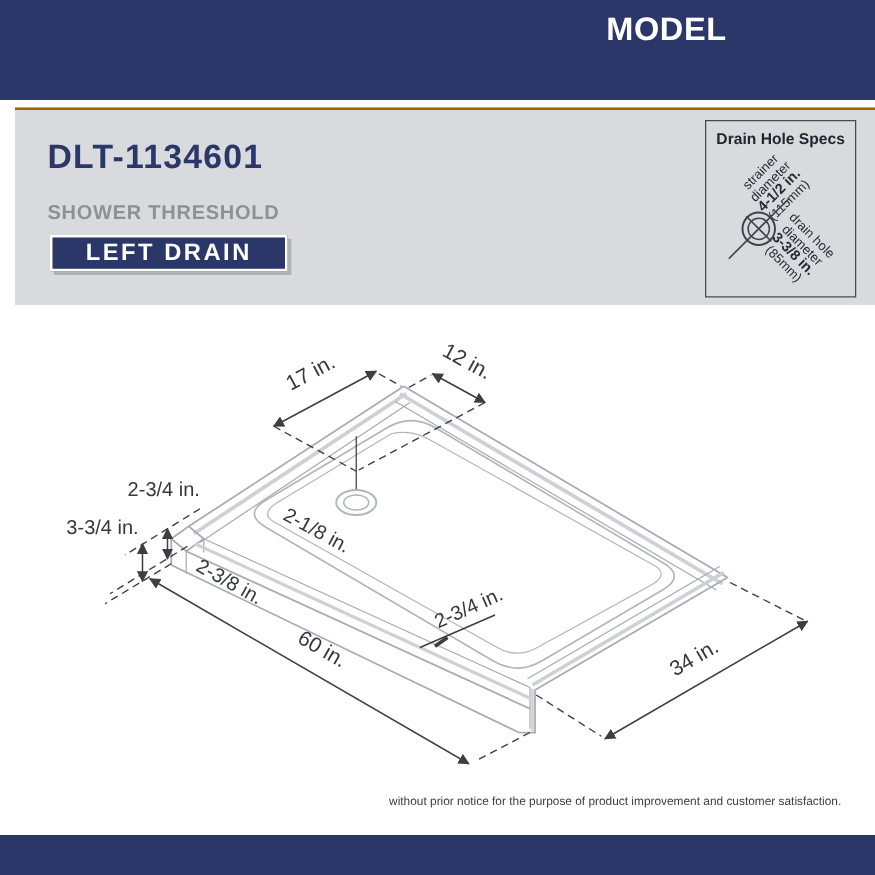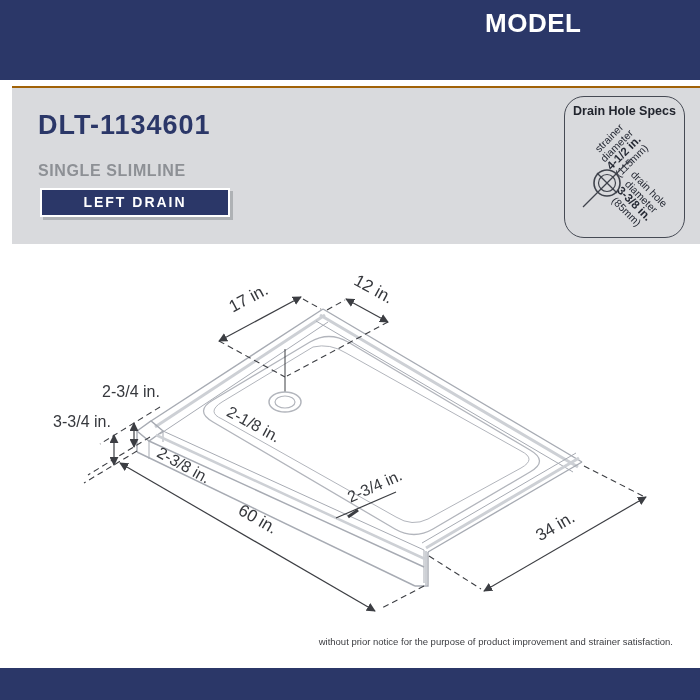--- a/index.html
+++ b/index.html
@@ -13,25 +13,25 @@
   .panel{position:absolute;left:12px;top:86px;width:700px;height:156px;background:#d9dadd;
         border-top:2px solid #a16207;}
   .model-number{position:absolute;left:26px;top:22px;color:#2b3768;font-weight:bold;
         font-size:27px;letter-spacing:1px;}
   .model-name{position:absolute;left:26px;top:53px;color:#2b3768;font-weight:bold;
         font-size:16px;letter-spacing:0.4px;}
   .model-threshold{position:absolute;left:26px;top:74px;color:#8d9095;font-weight:bold;
         font-size:16px;letter-spacing:0.6px;}
   .drain-badge{position:absolute;left:28px;top:100px;width:186px;height:25px;background:#2b3768;
         border:2px solid #ffffff;box-shadow:3px 3px 0 rgba(125,128,134,0.45);
-        color:#ffffff;font-weight:bold;font-size:14px;letter-spacing:2px;
+        color:#ffffff;font-weight:bold;font-size:19px;letter-spacing:2px;
         text-align:center;line-height:25px;}
   
   .specs-box{position:absolute;left:552px;top:8px;width:119px;height:140px;
-        border:1.5px solid #464a54;border-radius:20px;}
+        border:1.5px solid #464a54;border-radius:0;}
   .specs-title{position:absolute;left:0;top:7px;width:100%;text-align:center;
         color:#22252e;font-weight:bold;font-size:12.5px;}
   .spec-block{position:absolute;width:76px;text-align:center;color:#262a35;
         font-size:10.5px;line-height:10.5px;}
   .spec-block .val{font-weight:bold;font-size:11.5px;}
   .spec-strainer{left:17px;top:31px;transform:rotate(-45deg);}
   .spec-drainhole{left:35px;top:82px;transform:rotate(45deg);}
   .drain-icon-svg{position:absolute;left:12px;top:56px;}
   
   .diagram-svg{position:absolute;left:0;top:0;}
@@ -48,21 +48,21 @@
 <div class="page">
 
   <div class="topbar">
     <div class="topbar-title">
       <div>MODEL</div>
     </div>
   </div>
 
   <div class="panel">
     <div class="model-number">DLT-1134601</div>
-    <div class="model-threshold">SINGLE SLIMLINE</div>
+    <div class="model-threshold">SHOWER THRESHOLD</div>
     <div class="drain-badge">LEFT DRAIN</div>
 
     <div class="specs-box">
       <div class="specs-title">Drain Hole Specs</div>
 
       <div class="spec-block spec-strainer">
         <div>strainer</div>
         <div>diameter</div>
         <div class="val">4-1/2 in.</div>
         <div>(115mm)</div>
@@ -162,17 +162,17 @@
       <text class="dim-label" x="82" y="427">3-3/4 in.</text>
       <text class="dim-label" transform="translate(251,429) rotate(28.5)">2-1/8 in.</text>
       <text class="dim-label" transform="translate(181,470) rotate(29)">2-3/8 in.</text>
       <text class="dim-label" transform="translate(377,491) rotate(-24)">2-3/4 in.</text>
       <text class="dim-label-big" transform="translate(255,524) rotate(30.1)">60 in.</text>
       <text class="dim-label-big" transform="translate(558,531) rotate(-30.1)">34 in.</text>
     </g>
   </svg>
 
   <div class="disclaimer">
-    <div>without prior notice for the purpose of product improvement and strainer satisfaction.</div>
+    <div>without prior notice for the purpose of product improvement and customer satisfaction.</div>
   </div>
   <div class="bottombar"></div>
 
 </div>
 
 </body></html>

